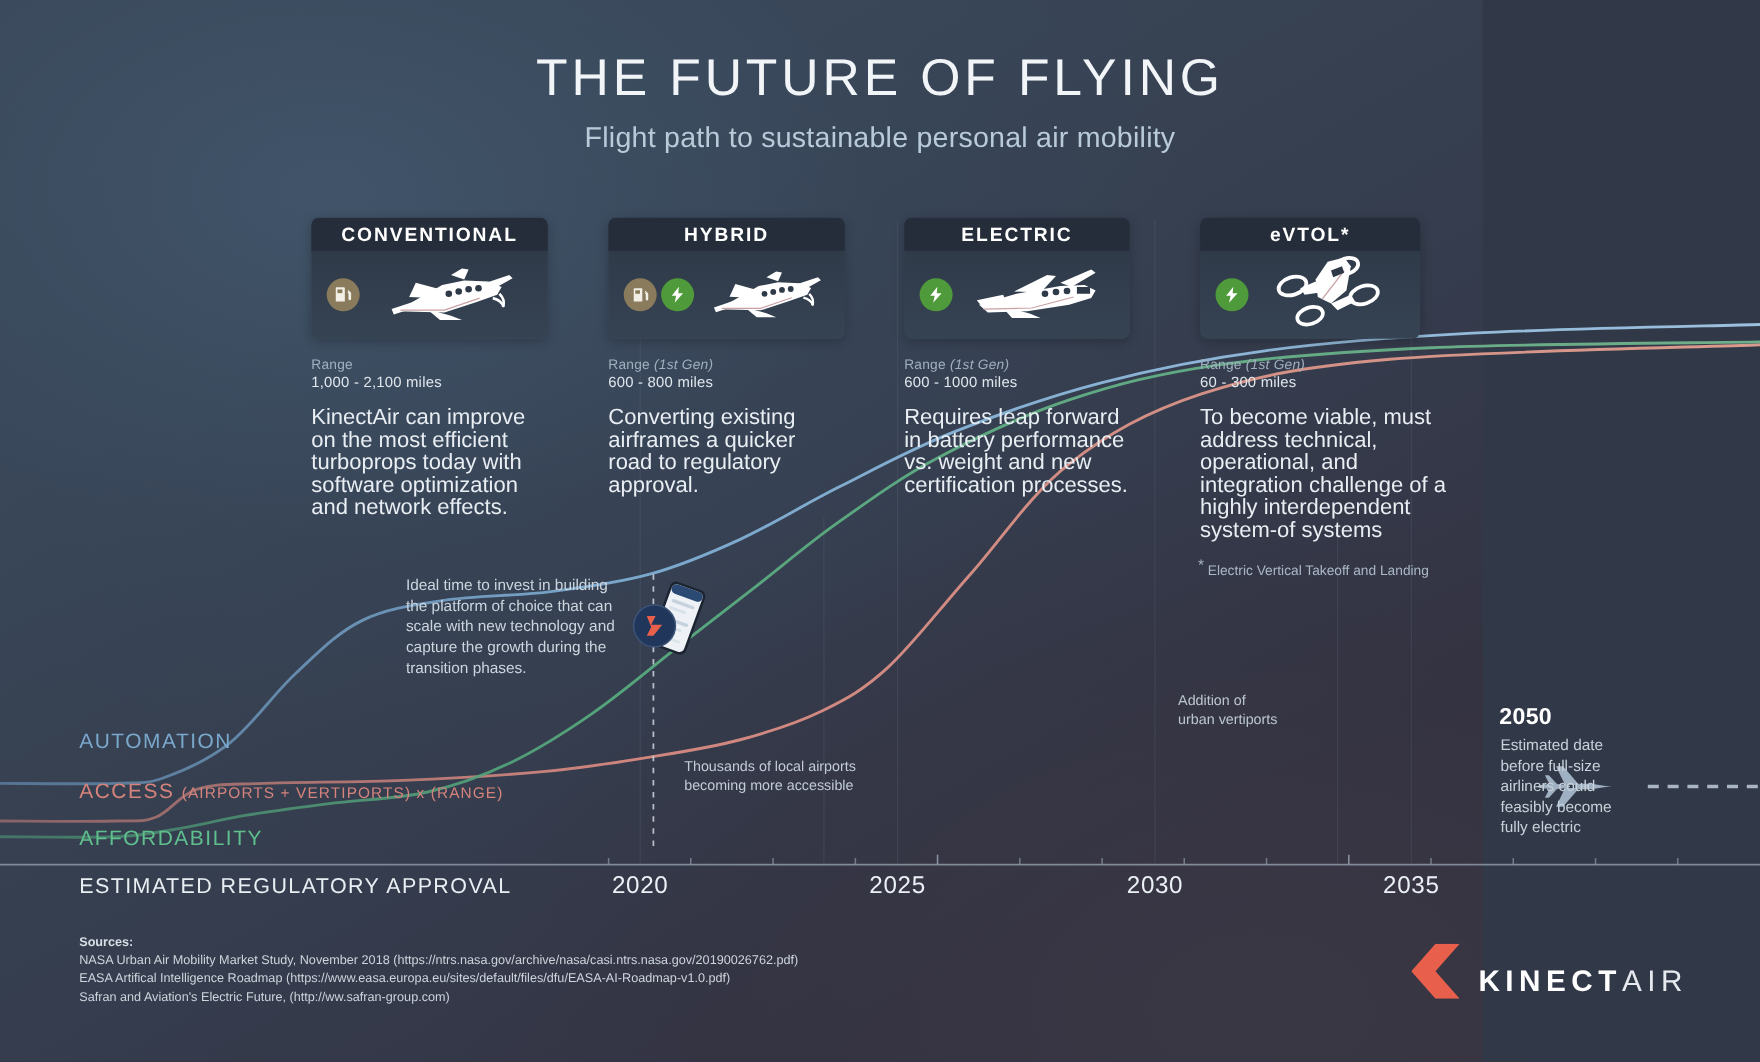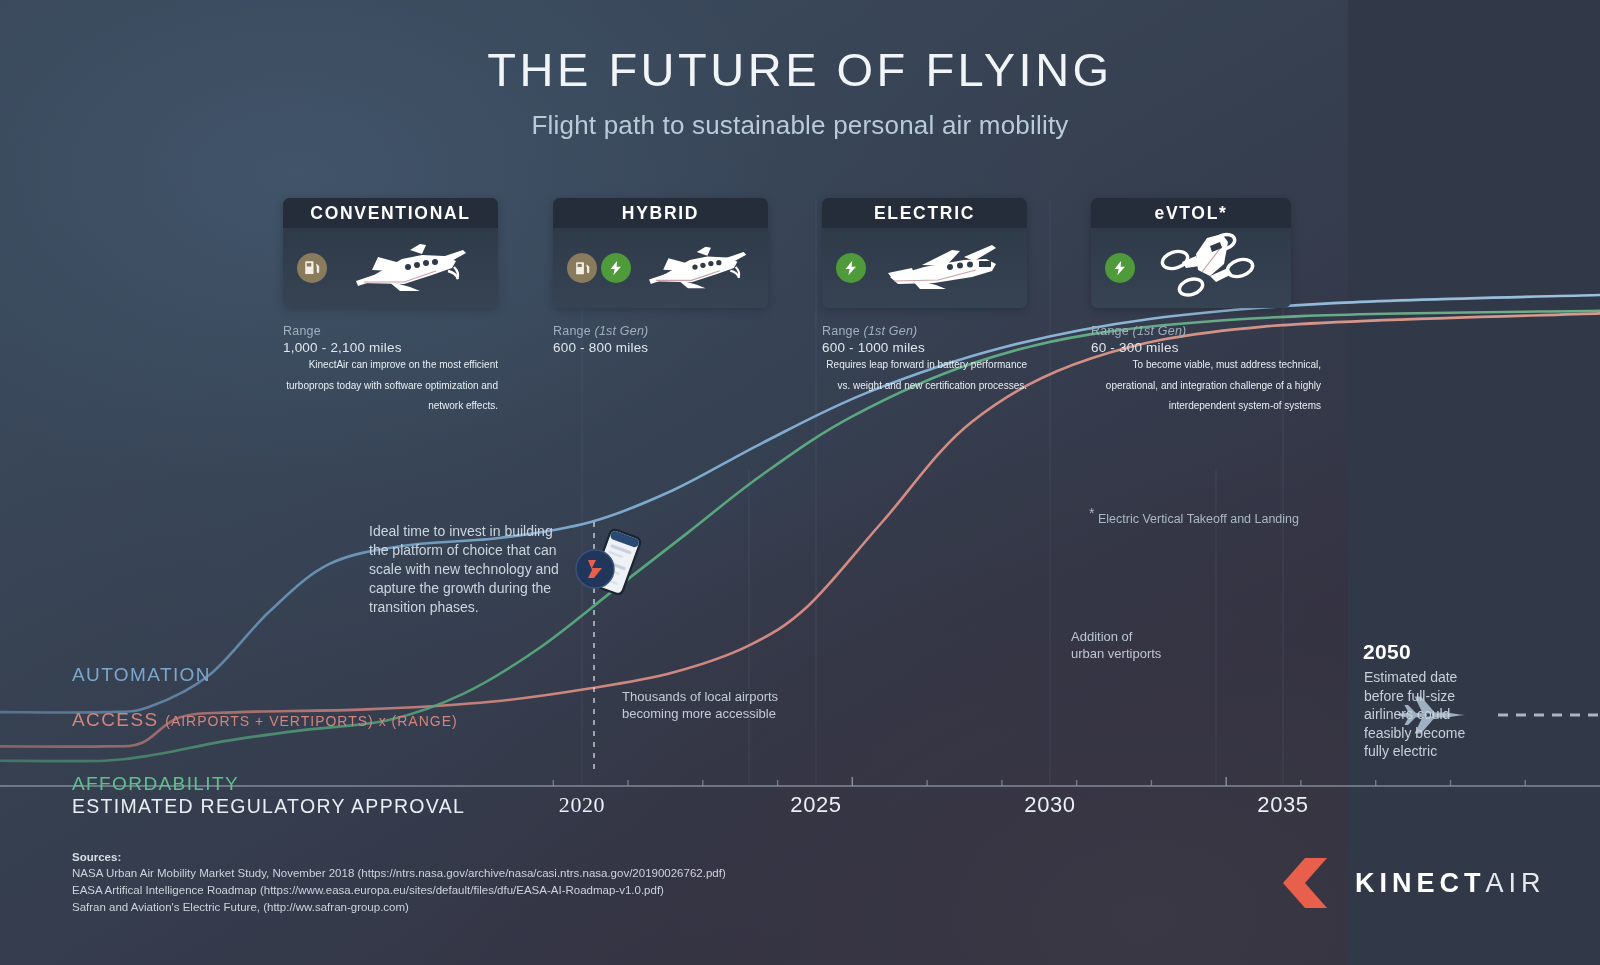--- a/index.html
+++ b/index.html
@@ -46,52 +46,52 @@
     width:30px; height:30px; border-radius:50%;
     display:flex; align-items:center; justify-content:center; flex:0 0 auto;
   }
   .badge.fuel{ background:#8a7b5d; }
   .badge.elec{ background:#4f9a3a; }
   .plane-wrap{ flex:1 1 auto; display:flex; align-items:center; justify-content:center; }
 
   .range-label{ font-size:12.5px; color:#9fb0bf; margin-top:16px; letter-spacing:.2px; }
   .range-label i{ font-style:italic; }
   .range-val{ font-size:13.5px; color:#dfe6ec; margin-top:2px; letter-spacing:.2px; }
-  .card-desc{ font-size:10px; line-height:20.5px; color:#e9eef3;text-align:right; }
+  .card-desc{ margin-top:14px; font-size:20px; line-height:20.5px; color:#e9eef3; }
   .footnote{
     position:absolute; font-size:12.5px; color:#aab8c6;
   }
   .footnote sup{ font-size:14px; }
 
   
   #chart{ position:absolute; left:0; top:0; width:1600px; height:965px; pointer-events:none; }
 
   .legend{ position:absolute; font-size:19px; letter-spacing:1.4px; }
   .legend .sub{ font-size:14px; letter-spacing:1px; }
   .lg-auto{ color:#7aa7cc; }
   .lg-access{ color:#d6837c; }
-  .lg-afford{ color:#5fc08e;margin-top:21px; }
+  .lg-afford{ color:#5fc08e; }
   .lg-reg{ color:#e9eef3; font-size:19.5px; letter-spacing:1.3px; }
 
   .annot{ position:absolute; color:#c2ccd6; }
 
   .year{
     position:absolute; font-size:22px; color:#eaf0f5; letter-spacing:.6px;
     transform:translateX(-50%);
   }
 
   .ann2050-year{ position:absolute; font-size:21px; color:#ffffff; font-weight:700; letter-spacing:.3px; }
   .ann2050-body{ position:absolute; font-size:14px; line-height:18.5px; color:#c7d1da; width:105px; }
 
   
   .sources-title{ position:absolute; font-size:11.5px; font-weight:700; color:#d8dee5; }
   .source-line{ position:absolute; font-size:11.5px; color:#ccd4dc; }
 
   
-  .logo{ position:absolute; display:flex; align-items:center; gap:26px; }
+  .logo{ position:absolute; display:flex; align-items:flex-end; gap:15px; }
   .logo-text{ font-size:27px; letter-spacing:5px; color:#ffffff; font-weight:700; }
   .logo-text .air{ color:#e6e9ed; font-weight:400; letter-spacing:5px; }
 </style>
 </head>
 <body>
 
 <div id="stage">
 
   <div class="title">THE FUTURE OF FLYING</div>
   <div class="subtitle">Flight path to sustainable personal air mobility</div>
@@ -240,20 +240,21 @@
             <g stroke="#ffffff" stroke-width="2.4" fill="none">
               <path d="M100 34 q8 2 10 8"></path>
                 <path d="M106 30 q6 6 3 12"></path>
             </g>
           </svg>
         </div>
       </div>
     </div>
     <div class="range-label"><span>Range</span> <i>(1st Gen)</i></div>
     <div class="range-val">600 - 800 miles</div>
+    <div class="card-desc">Converting existing airframes a quicker road to regulatory approval.</div>
   </div>
 
   <div class="card" style="left:822px; top:198px; width:205px;">
     <div class="card-box">
       <div class="card-head">ELECTRIC</div>
       <div class="card-body">
         <div class="badge elec">
           <svg width="16" height="16" viewBox="0 0 24 24" fill="#ffffff">
             <path d="M13.8 1 4 13.4h6l-2 9.6L19.5 10h-6.6z"></path>
           </svg>
@@ -362,21 +363,21 @@
   <div class="ann2050-body" style="left:1364px; top:668px;">Estimated date before full-size airliners could feasibly become fully electric</div>
 
   <div class="legend lg-auto" style="left:72px; top:664px;">AUTOMATION</div>
   <div class="legend" style="left:72px; top:709px;">
     <span class="lg-access">ACCESS</span>
     <span class="lg-access sub">(AIRPORTS + VERTIPORTS) x (RANGE)</span>
   </div>
   <div class="legend lg-afford" style="left:72px; top:752px;">AFFORDABILITY</div>
   <div class="legend lg-reg" style="left:72px; top:795px;">ESTIMATED REGULATORY APPROVAL</div>
 
-  <div class="year" style="left:582px; top:792px;font-family:Liberation Serif, serif;">2020</div>
+  <div class="year" style="left:582px; top:792px;">2020</div>
   <div class="year" style="left:816px; top:792px;">2025</div>
   <div class="year" style="left:1050px; top:792px;">2030</div>
   <div class="year" style="left:1283px; top:792px;">2035</div>
 
   <div class="sources-title" style="left:72px; top:851px;">Sources:</div>
   <div class="source-line" style="left:72px; top:867px;">NASA Urban Air Mobility Market Study, November 2018 (https://ntrs.nasa.gov/archive/nasa/casi.ntrs.nasa.gov/20190026762.pdf)</div>
   <div class="source-line" style="left:72px; top:884px;">EASA Artifical Intelligence Roadmap (https://www.easa.europa.eu/sites/default/files/dfu/EASA-AI-Roadmap-v1.0.pdf)</div>
   <div class="source-line" style="left:72px; top:901px;">Safran and Aviation's Electric Future, (http://ww.safran-group.com)</div>
 
   <div class="logo" style="left:1283px; top:858px;">

